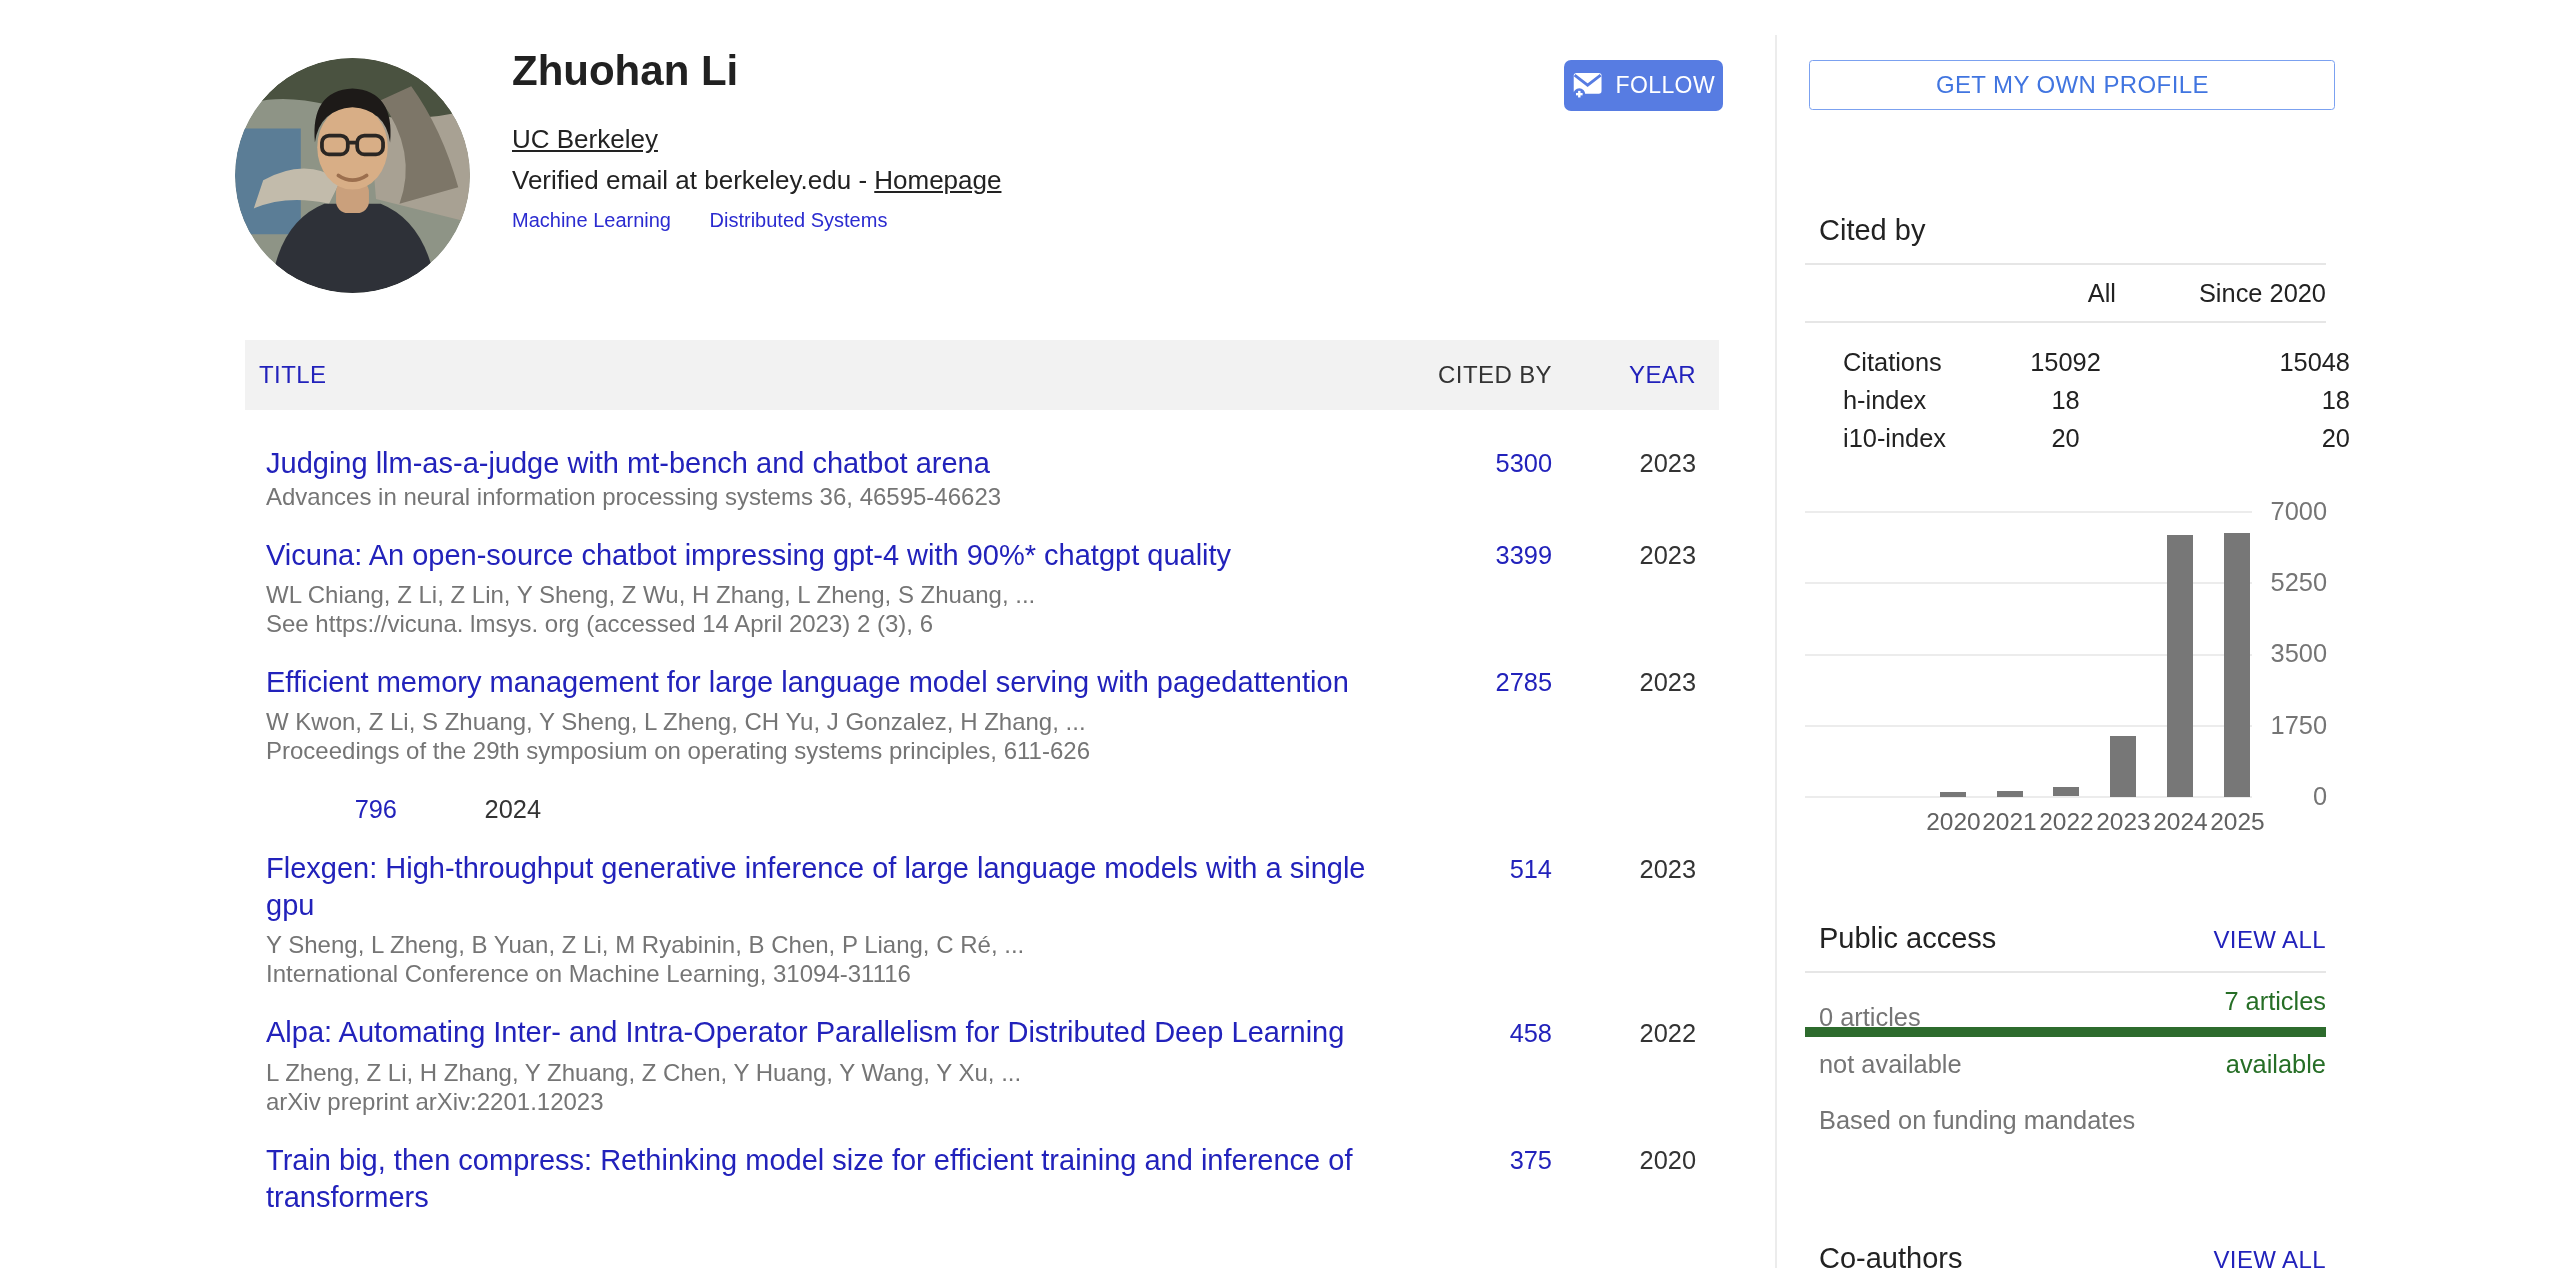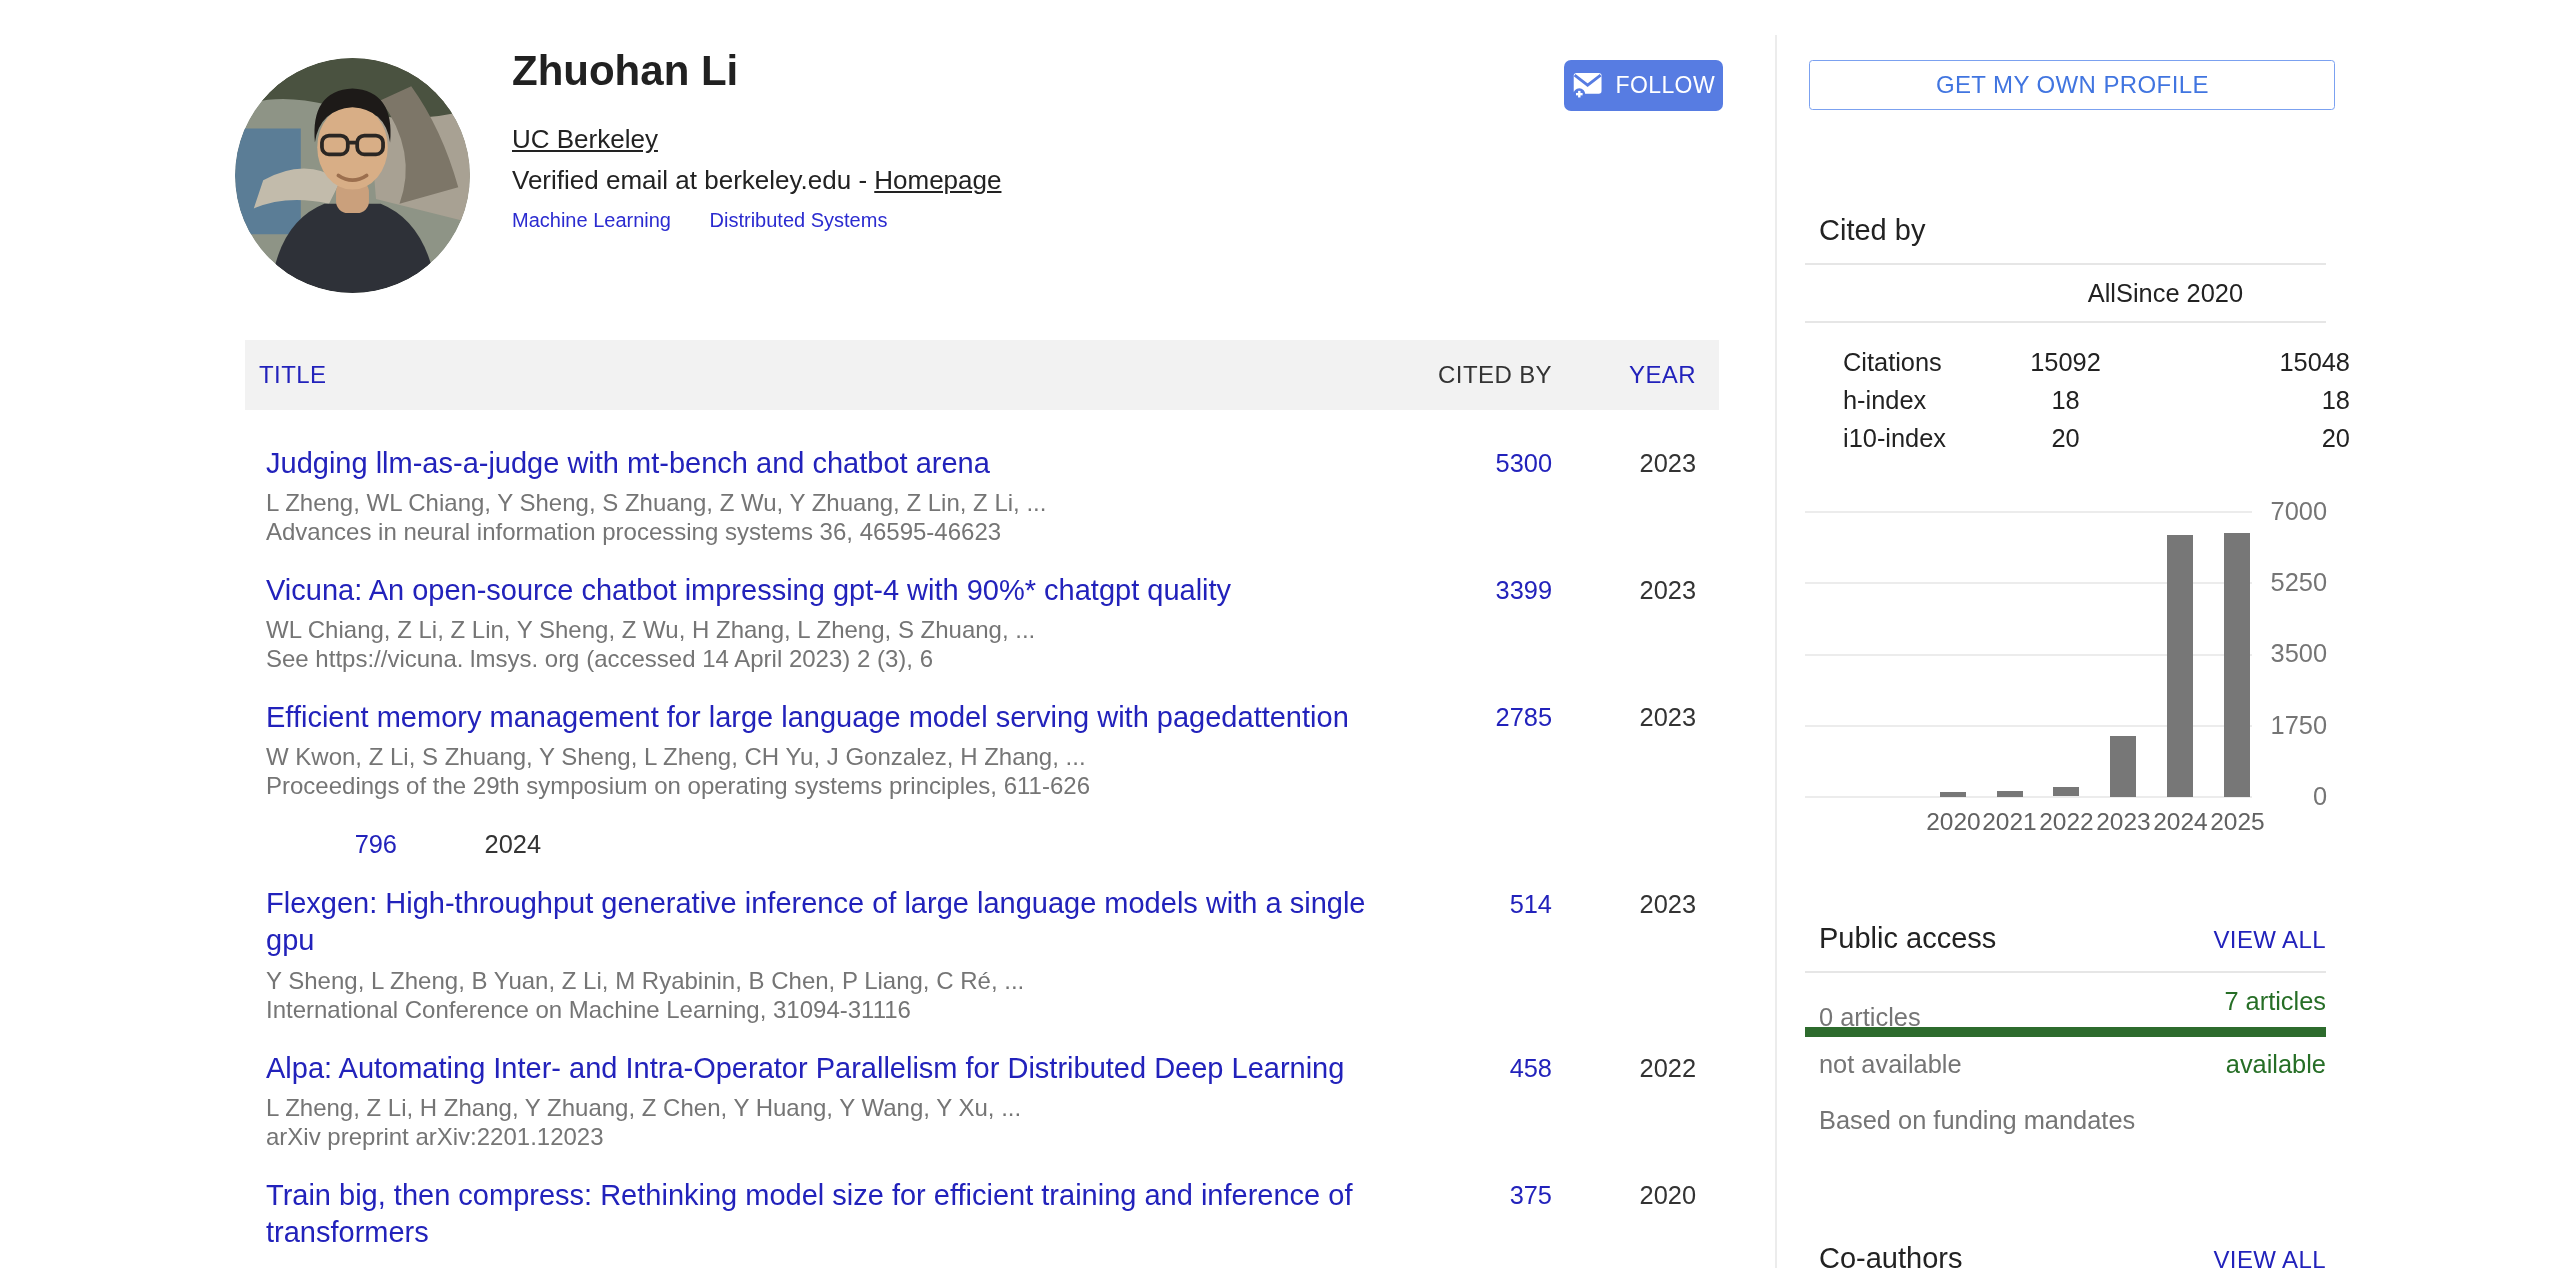--- a/index.html
+++ b/index.html
@@ -62,21 +62,21 @@
     font-size:24px;letter-spacing:0.4px;cursor:pointer;font-family:inherit;}
   .sb-h{font-size:29px;color:#222;}
   .citedby-h{position:absolute;left:14px;top:214px;}
   .hr{position:absolute;left:0;width:521px;height:1.8px;background:var(--rule);}
   .hr1{top:263px;}
   .hr2{top:321px;}
   .hr3{top:971px;left:0;}
   .stats-head{position:absolute;left:14px;top:279px;width:507px;display:flex;font-size:25.4px;color:#222;}
   .stats-head .sp{flex:1;}
   .stats-head .c-all{width:149px;text-align:right;}
-  .stats-head .c-since{width:210px;text-align:left;}
+  .stats-head .c-since{width:210px;text-align:right;}
   .metrics{position:absolute;left:14px;top:343px;width:507px;margin-left:24px;}
   .metric-row{display:flex;font-size:25.4px;color:#222;height:38px;align-items:center;}
   .metric-row .lbl{flex:1;}
   .metric-row .v-all{width:149px;text-align:center;}
   .metric-row .v-since{width:210px;text-align:right;}
 
   .chart{position:absolute;left:0;top:512px;width:521px;height:333px;}
   .plot{position:absolute;left:0;top:0;width:447px;height:285px;}
   .gridline{position:absolute;left:0;width:447px;height:1.8px;background:var(--grid);}
   .cbar{position:absolute;width:26px;background:var(--bar);cursor:pointer;}
@@ -158,21 +158,20 @@
     <div class="thead">
       <span class="th-title">TITLE</span>
       <span class="th-cited">CITED BY</span>
       <span class="th-year">YEAR</span>
     </div>
 
     <div class="pub-list" id="pub-list">
       <div class="pub-row">
         <div class="pub-main">
           <a class="pub-title">Judging llm-as-a-judge with mt-bench and chatbot arena</a>
-          <div class="pub-authors">L Zheng, WL Chiang, Y Sheng, S Zhuang, Z Wu, Y Zhuang, Z Lin, Z Li, ...</div>
           <div class="pub-venue">Advances in neural information processing systems 36, 46595-46623</div>
         </div>
         <div class="pub-cited">5300</div>
         <div class="pub-year">2023</div>
       </div>
 
       <div class="pub-row">
         <div class="pub-main">
           <a class="pub-title">Vicuna: An open-source chatbot impressing gpt-4 with 90%* chatgpt quality</a>
           <div class="pub-authors">WL Chiang, Z Li, Z Lin, Y Sheng, Z Wu, H Zhang, L Zheng, S Zhuang, ...</div>

